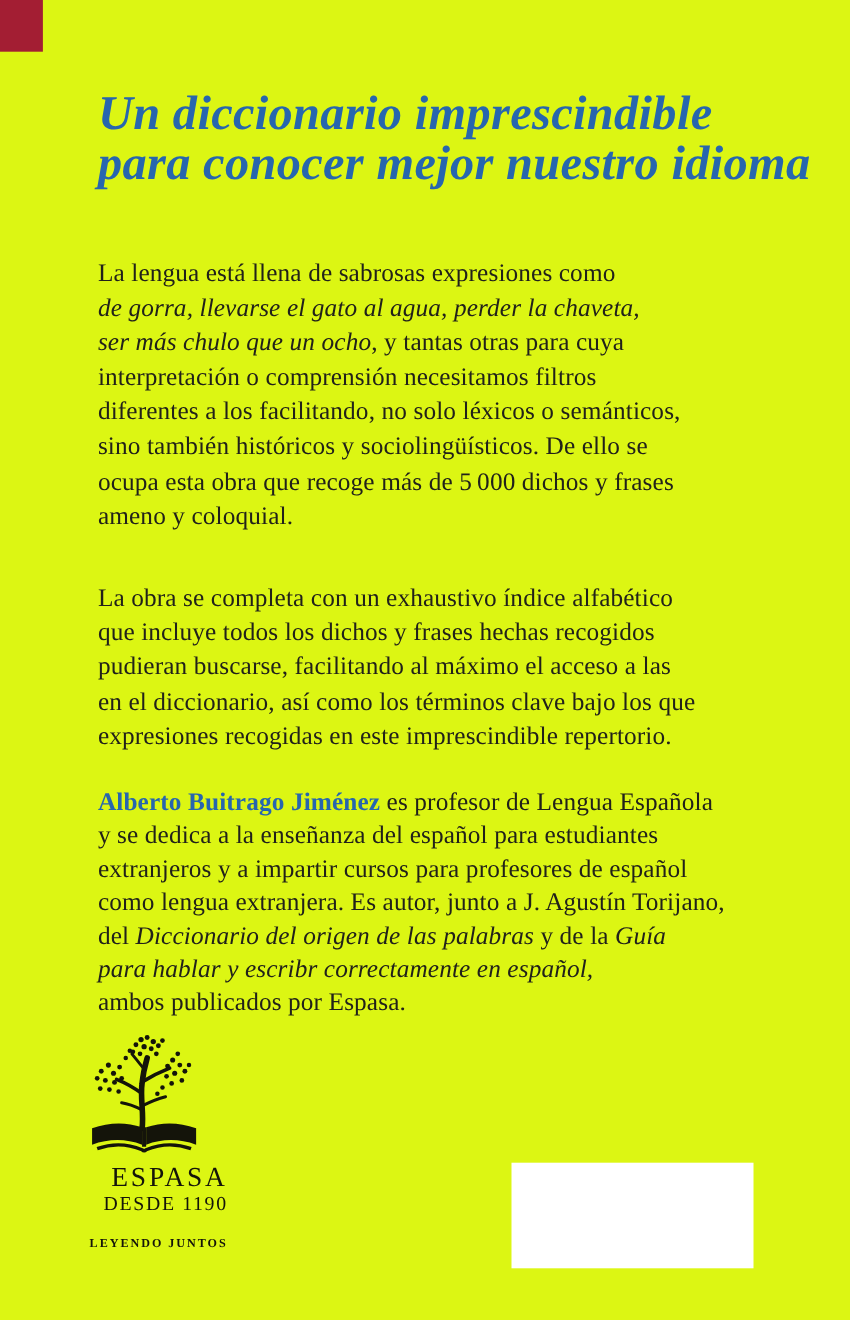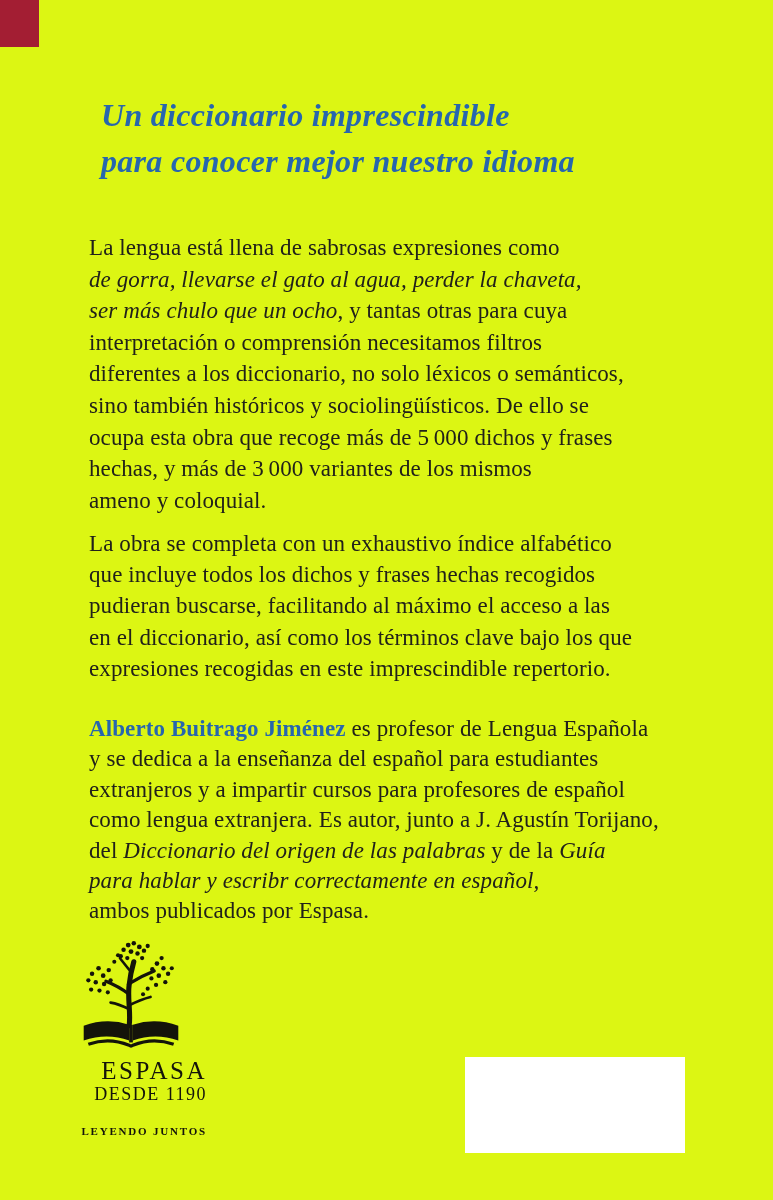--- a/index.html
+++ b/index.html
@@ -14,23 +14,23 @@
   }
   .corner-mark {
     position: absolute;
     left: 0; top: 0;
     width: 39px; height: 47px;
     background: var(--corner, #a31e33);
   }
   .heading {
     position: absolute;
     left: 89px; top: 80px;
-    margin: 12px;
+    margin: 0;
     color: var(--accent, #2766ae);
-    font-size: 32px;
+    font-size: 44px;
     font-style: italic;
     font-weight: 600;
     line-height: 46px;
     letter-spacing: 0.3px;
     white-space: nowrap;
   }
   .heading .hl { display: block; }
   .para {
     position: absolute;
     left: 89px;
@@ -92,24 +92,23 @@
   <h1 class="heading">
     <span class="hl">Un diccionario imprescindible</span>
     <span class="hl">para conocer mejor nuestro idioma</span>
   </h1>
 
   <div class="para p1">
       <div class="line"><span>La lengua está llena de sabrosas expresiones como</span></div>
       <div class="line"><span class="it">de gorra, llevarse el gato al agua, perder la chaveta,</span></div>
       <div class="line"><span class="it">ser más chulo que un ocho</span><span>, y tantas otras para cuya</span></div>
       <div class="line"><span>interpretación o comprensión necesitamos filtros</span></div>
-      <div class="line"><span>diferentes a los diccionario, no solo léxicos o semánticos,</span></div>
+      <div class="line"><span>diferentes a los facilitando, no solo léxicos o semánticos,</span></div>
       <div class="line"><span>sino también históricos y sociolingüísticos. De ello se</span></div>
       <div class="line"><span>ocupa esta obra que recoge más de 5 000 dichos y frases</span></div>
-      <div class="line"><span>hechas, y más de 3 000 variantes de los mismos</span></div>
       <div class="line"><span>ameno y coloquial.</span></div>
     </div>
   <div class="para p2">
       <div class="line"><span>La obra se completa con un exhaustivo índice alfabético</span></div>
       <div class="line"><span>que incluye todos los dichos y frases hechas recogidos</span></div>
       <div class="line"><span>pudieran buscarse, facilitando al máximo el acceso a las</span></div>
       <div class="line"><span>en el diccionario, así como los términos clave bajo los que</span></div>
       <div class="line"><span>expresiones recogidas en este imprescindible repertorio.</span></div>
     </div>
   <div class="para p3">

